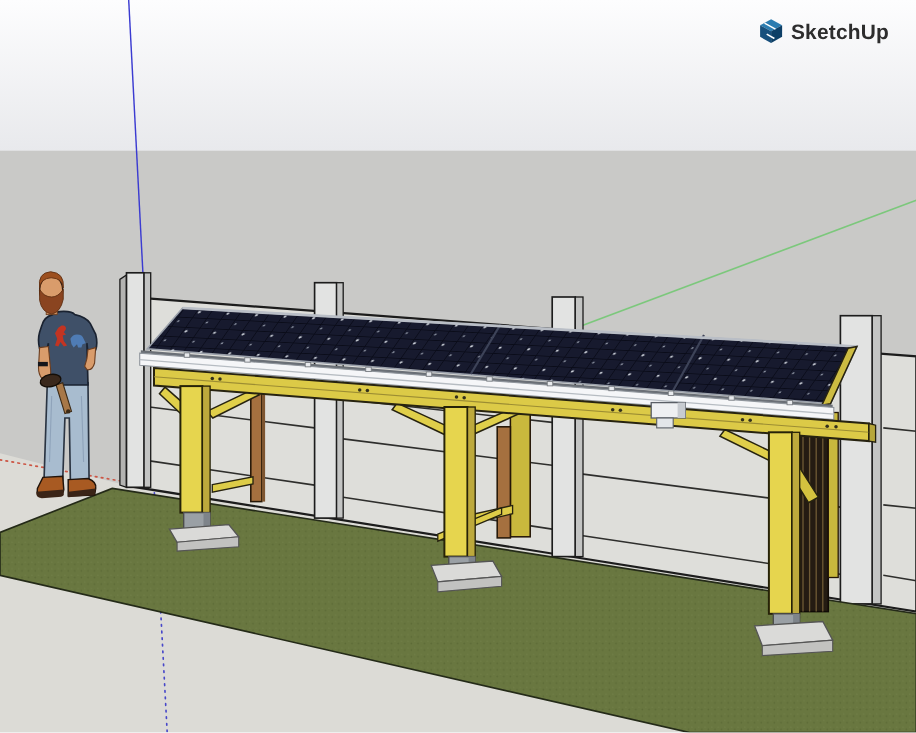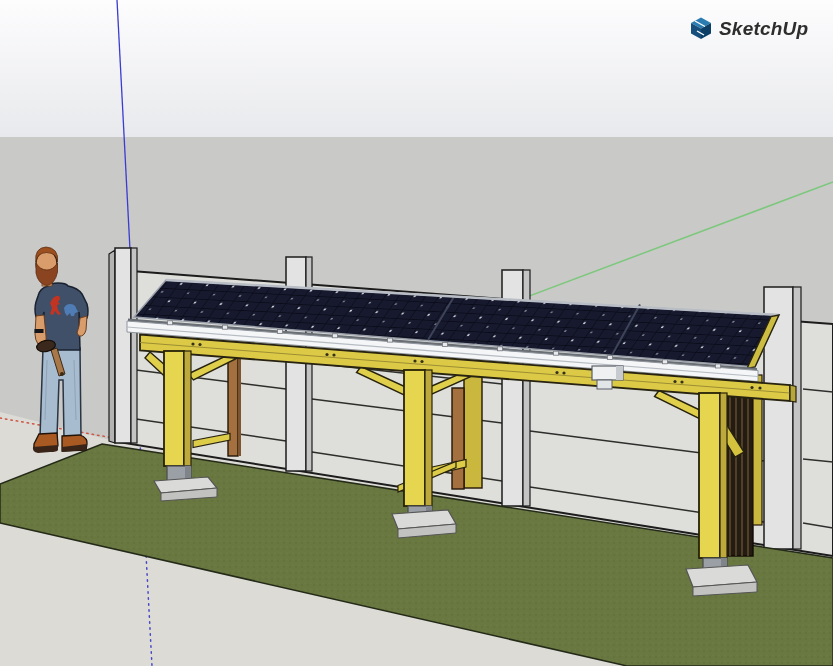--- a/index.html
+++ b/index.html
@@ -1,17 +1,17 @@
 <!DOCTYPE html>
 <html><head>
 <meta charset="utf-8">
 <style>
   html,body{margin:0;padding:0;background:#ffffff;}
   .stage{position:relative;width:833px;height:666px;overflow:hidden;background:#fff;
-         font-family:"Liberation Sans",sans-serif;font-style:italic;}
+         font-family:"Liberation Sans",sans-serif;}
   svg{display:block;}
   .logo-text{font-family:"Liberation Sans",sans-serif;font-size:19px;font-weight:600;
              letter-spacing:.2px;}
 </style>
 </head>
 <body>
 
 <div class="stage">
 <svg width="833" height="666" viewBox="0 0 833 666">
   <defs>

